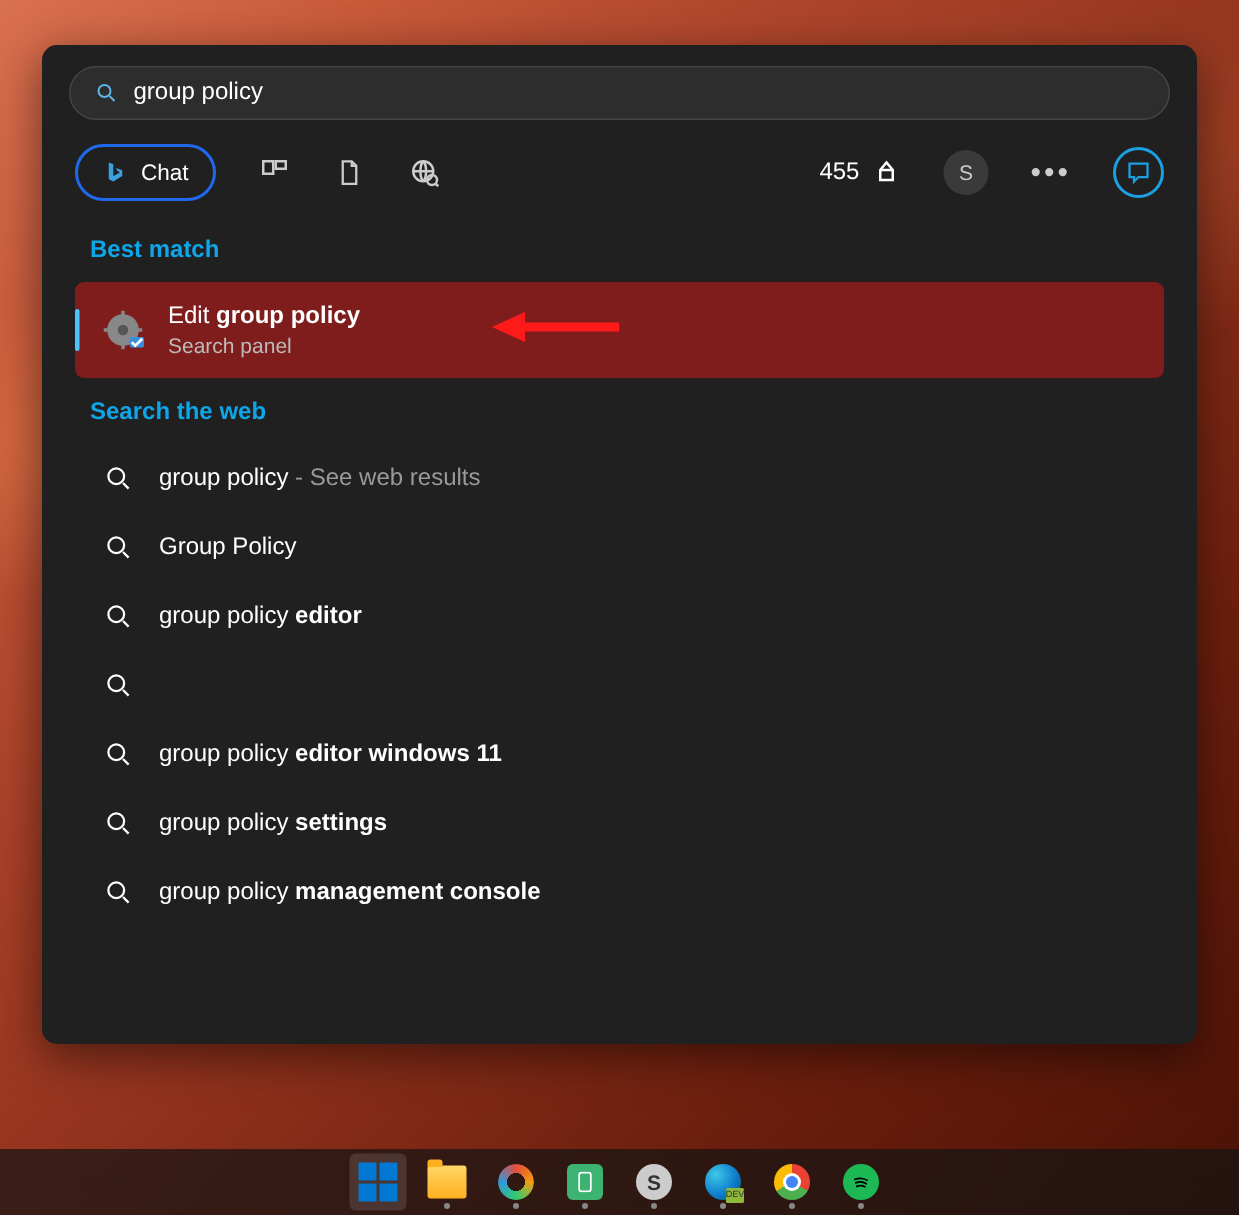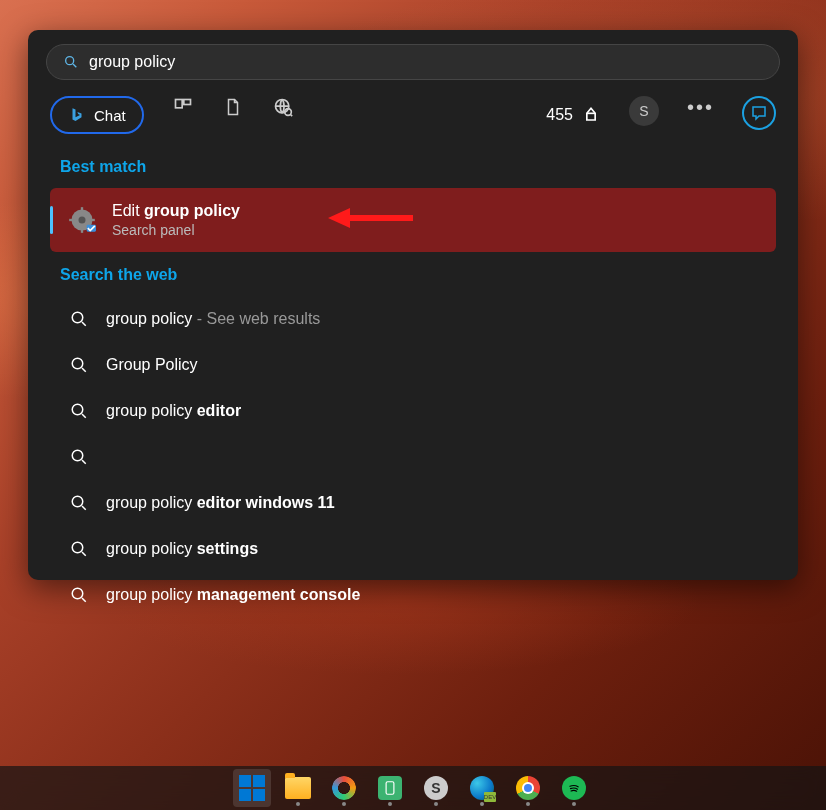--- a/index.html
+++ b/index.html
@@ -20,21 +20,21 @@
         radial-gradient(ellipse 800px 200px at 100px 300px, rgba(255,150,90,0.3) 0%, transparent 50%),
         radial-gradient(ellipse 600px 150px at 400px 600px, rgba(180,60,30,0.4) 0%, transparent 50%),
         radial-gradient(ellipse 900px 250px at 700px 100px, rgba(220,120,70,0.25) 0%, transparent 50%);
       z-index: 0;
     }
     .search-panel {
       position: absolute;
       top: 30px;
       left: 28px;
       width: 770px;
-      height: 550px;
+      height: 666px;
       background: #202020;
       border-radius: 10px;
       z-index: 10;
       padding: 14px 12px;
       box-shadow: 0 8px 30px rgba(0,0,0,0.5);
     }
     .search-box {
       background: #2d2d2d;
       border: 1px solid #454545;
       border-radius: 20px;
@@ -55,20 +55,21 @@
     }
     .search-icon-glass {
       width: 16px;
       height: 16px;
       display: flex;
       align-items: center;
       justify-content: center;
     }
     .filter-row {
       display: flex;
+      align-items: center;
       padding: 16px 10px 10px;
       gap: 28px;
     }
     .chat-pill {
       display: inline-flex;
       align-items: center;
       gap: 8px;
       padding: 8px 16px;
       border: 2px solid #2169eb;
       border-radius: 22px;

